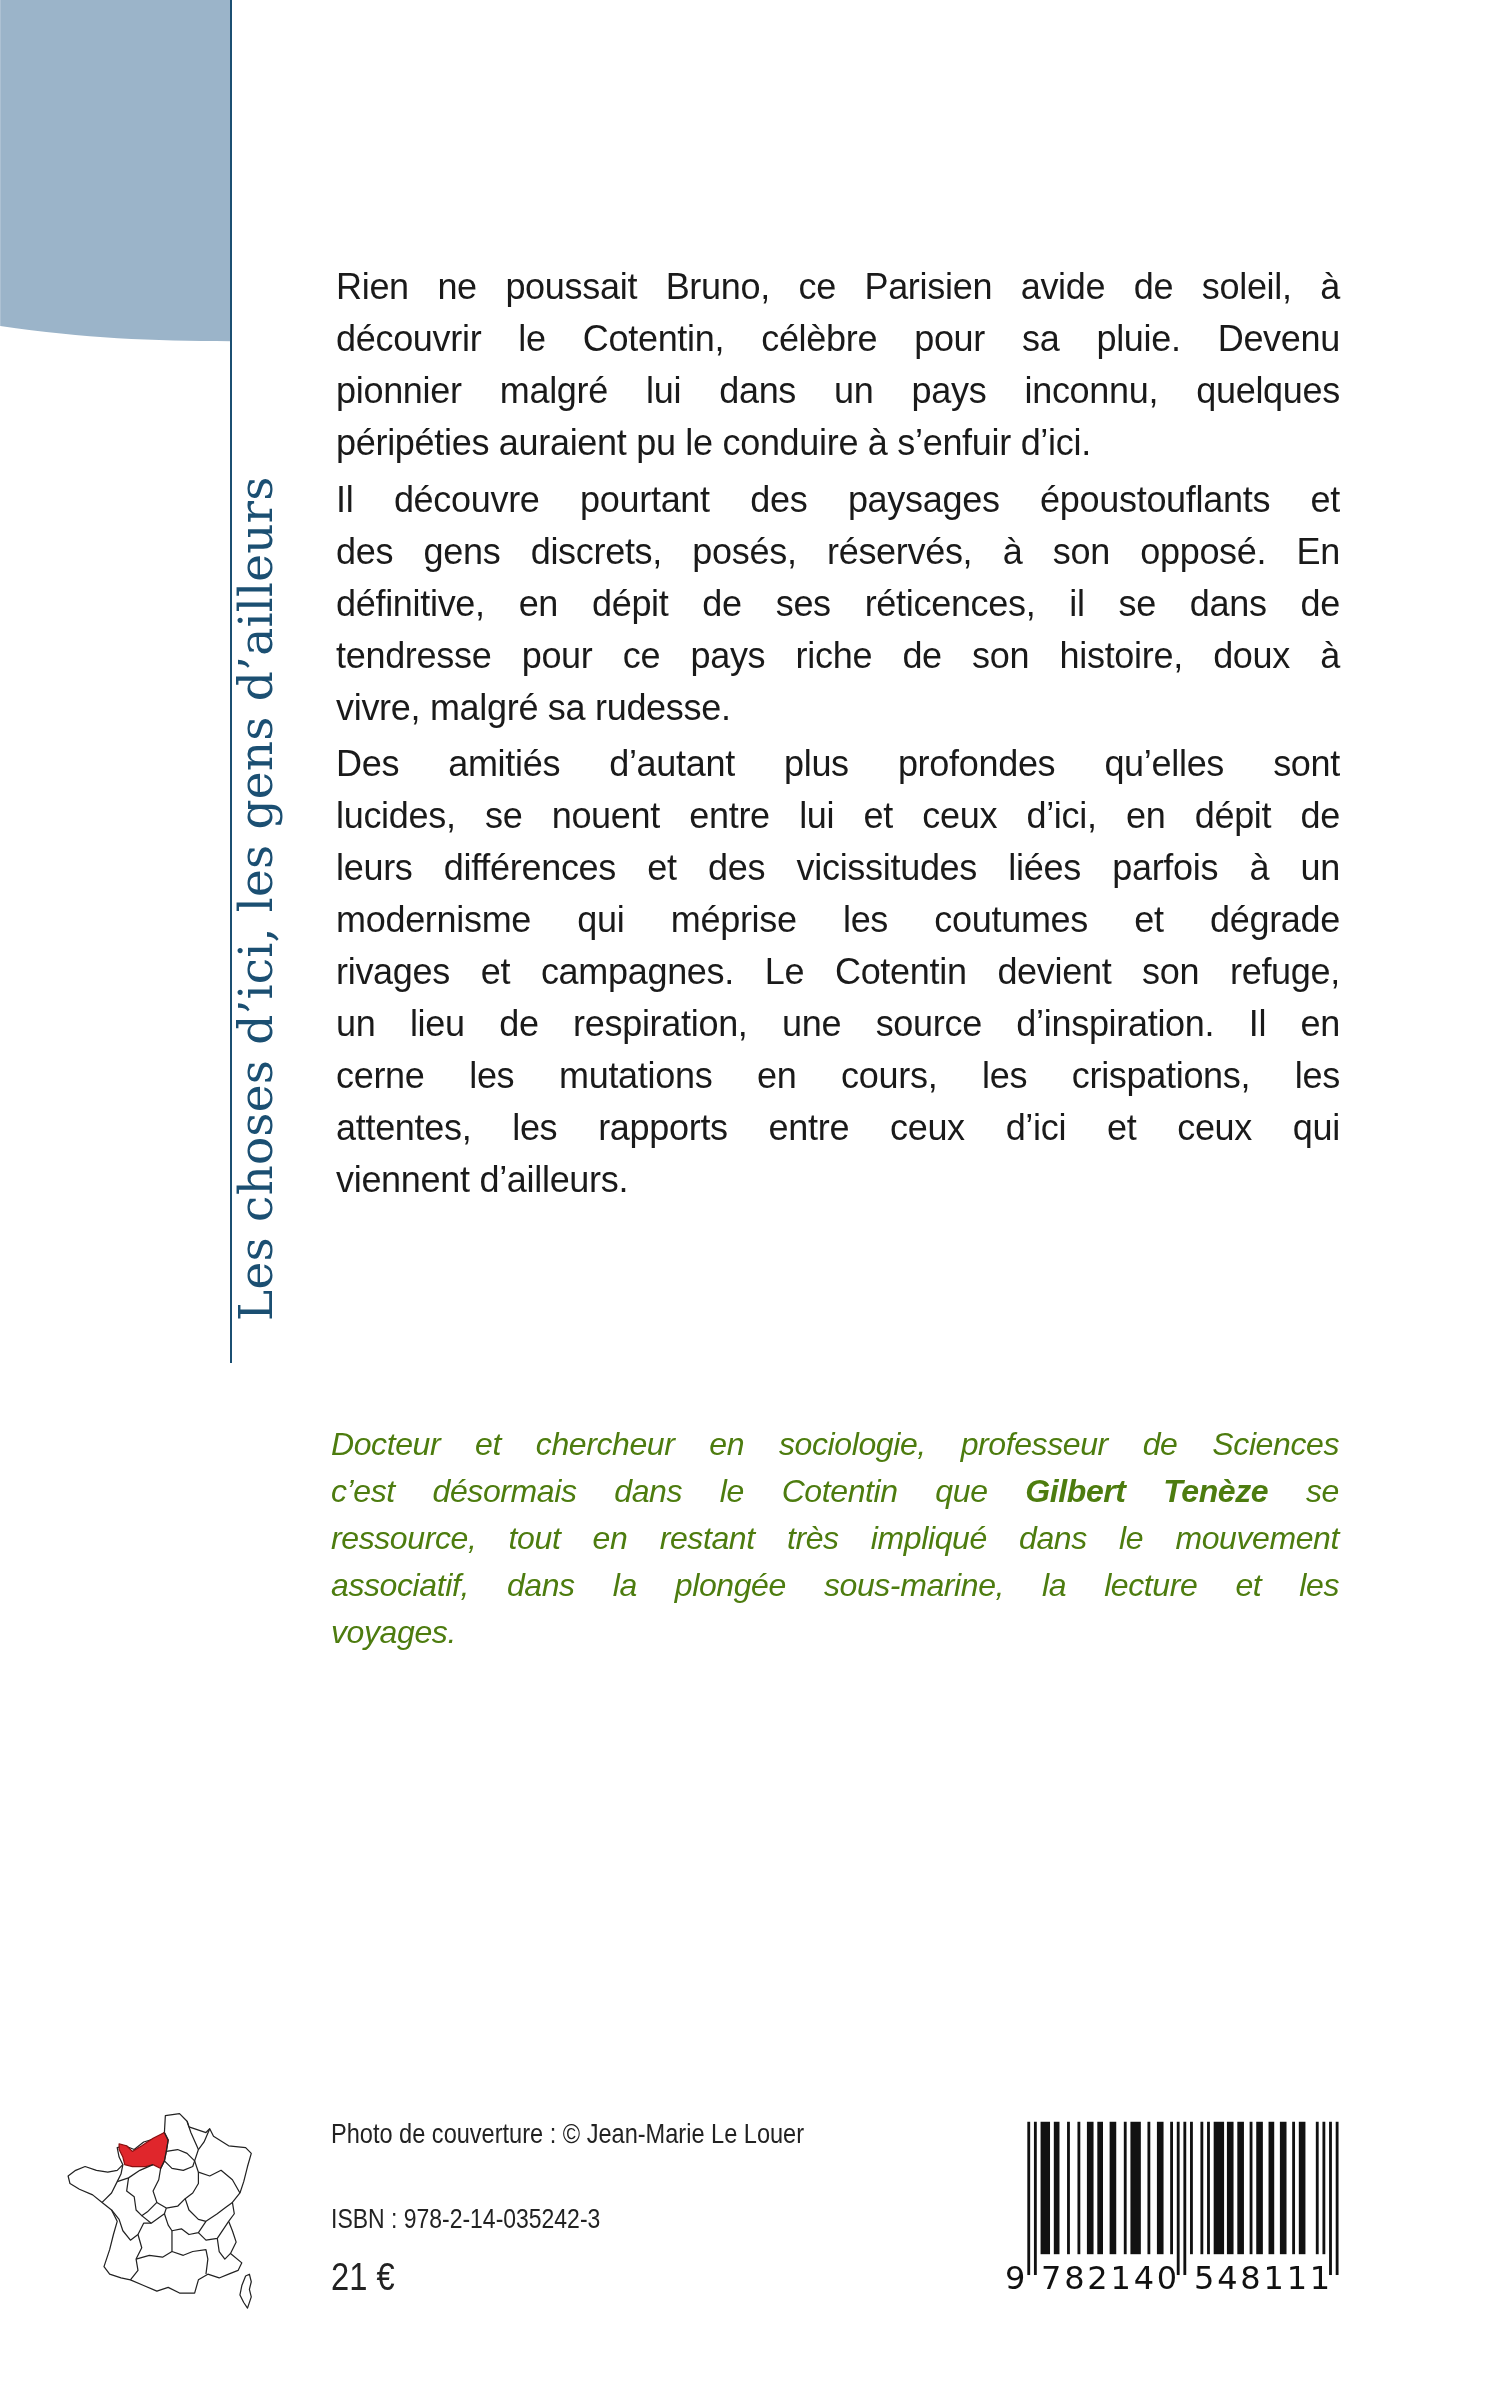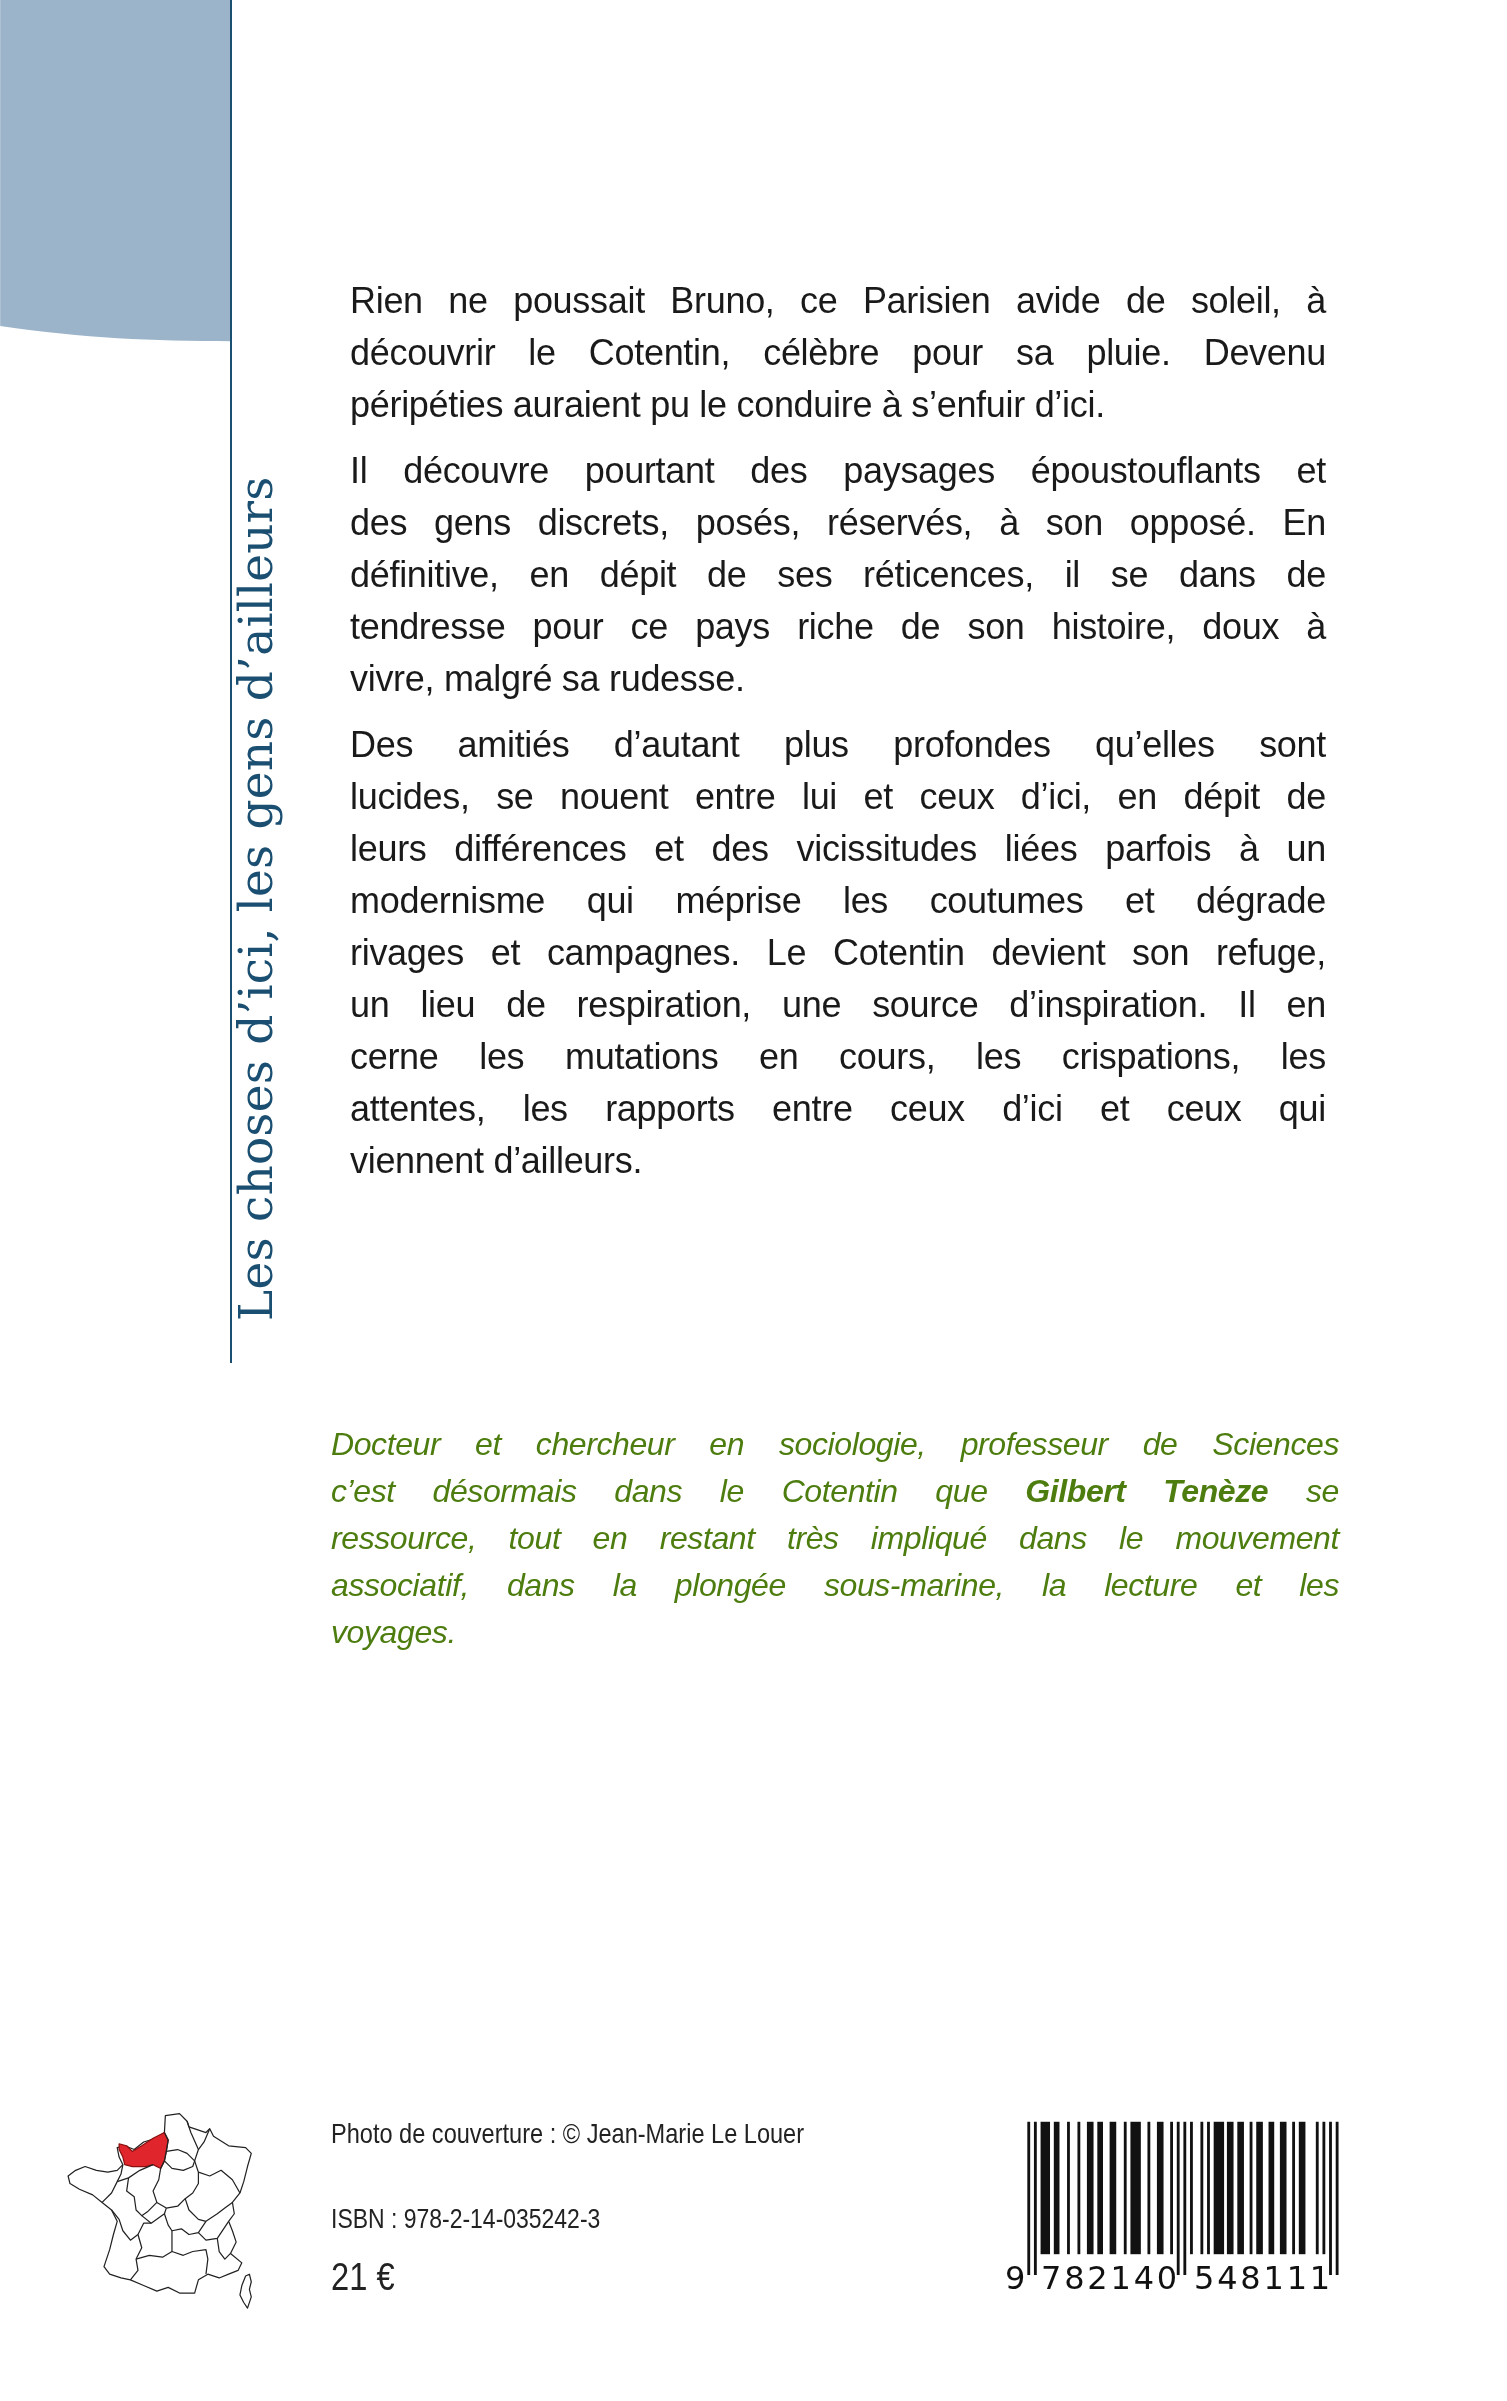--- a/index.html
+++ b/index.html
@@ -23,21 +23,21 @@
     letter-spacing: 0.2px;
     
     margin-top: -44px;
   }
 
   .blurb {
     position: absolute; left: 336px; top: 261px; width: 1004px;
     font-family: "Liberation Sans", sans-serif;
     font-size: 36px; color: #1a1a1a;
   }
-  .para { margin: 14px; }
+  .para { margin: 0; }
   .para + .para { margin-top: 4.7px; }
   .line {
     display: block; height: 52px; line-height: 52px;
     white-space: nowrap; text-align: justify; text-align-last: justify;
     letter-spacing: -0.3px;
   }
   .line.last { text-align-last: left; }
 
   .bio {
     position: absolute; left: 331px; top: 1421px; width: 1008px;
@@ -79,20 +79,21 @@
   </div>
 
   <div class="spine-rule" style="background:#1b4f72;"></div>
 
   <div class="vertical-title" style="color:#1b4f72;">Les choses d’ici, les gens d’ailleurs</div>
 
   <div class="blurb">
     <div class="para">
       <span class="line">Rien ne poussait Bruno, ce Parisien avide de soleil, à</span>
       <span class="line">découvrir le Cotentin, célèbre pour sa pluie. Devenu</span>
+      <span class="line">pionnier malgré lui dans un pays inconnu, quelques</span>
       <span class="line last">péripéties auraient pu le conduire à s’enfuir d’ici.</span>
     </div>
     <div class="para">
       <span class="line">Il découvre pourtant des paysages époustouflants et</span>
       <span class="line">des gens discrets, posés, réservés, à son opposé. En</span>
       <span class="line">définitive, en dépit de ses réticences, il se dans de</span>
       <span class="line">tendresse pour ce pays riche de son histoire, doux à</span>
       <span class="line last">vivre, malgré sa rudesse.</span>
     </div>
     <div class="para">

